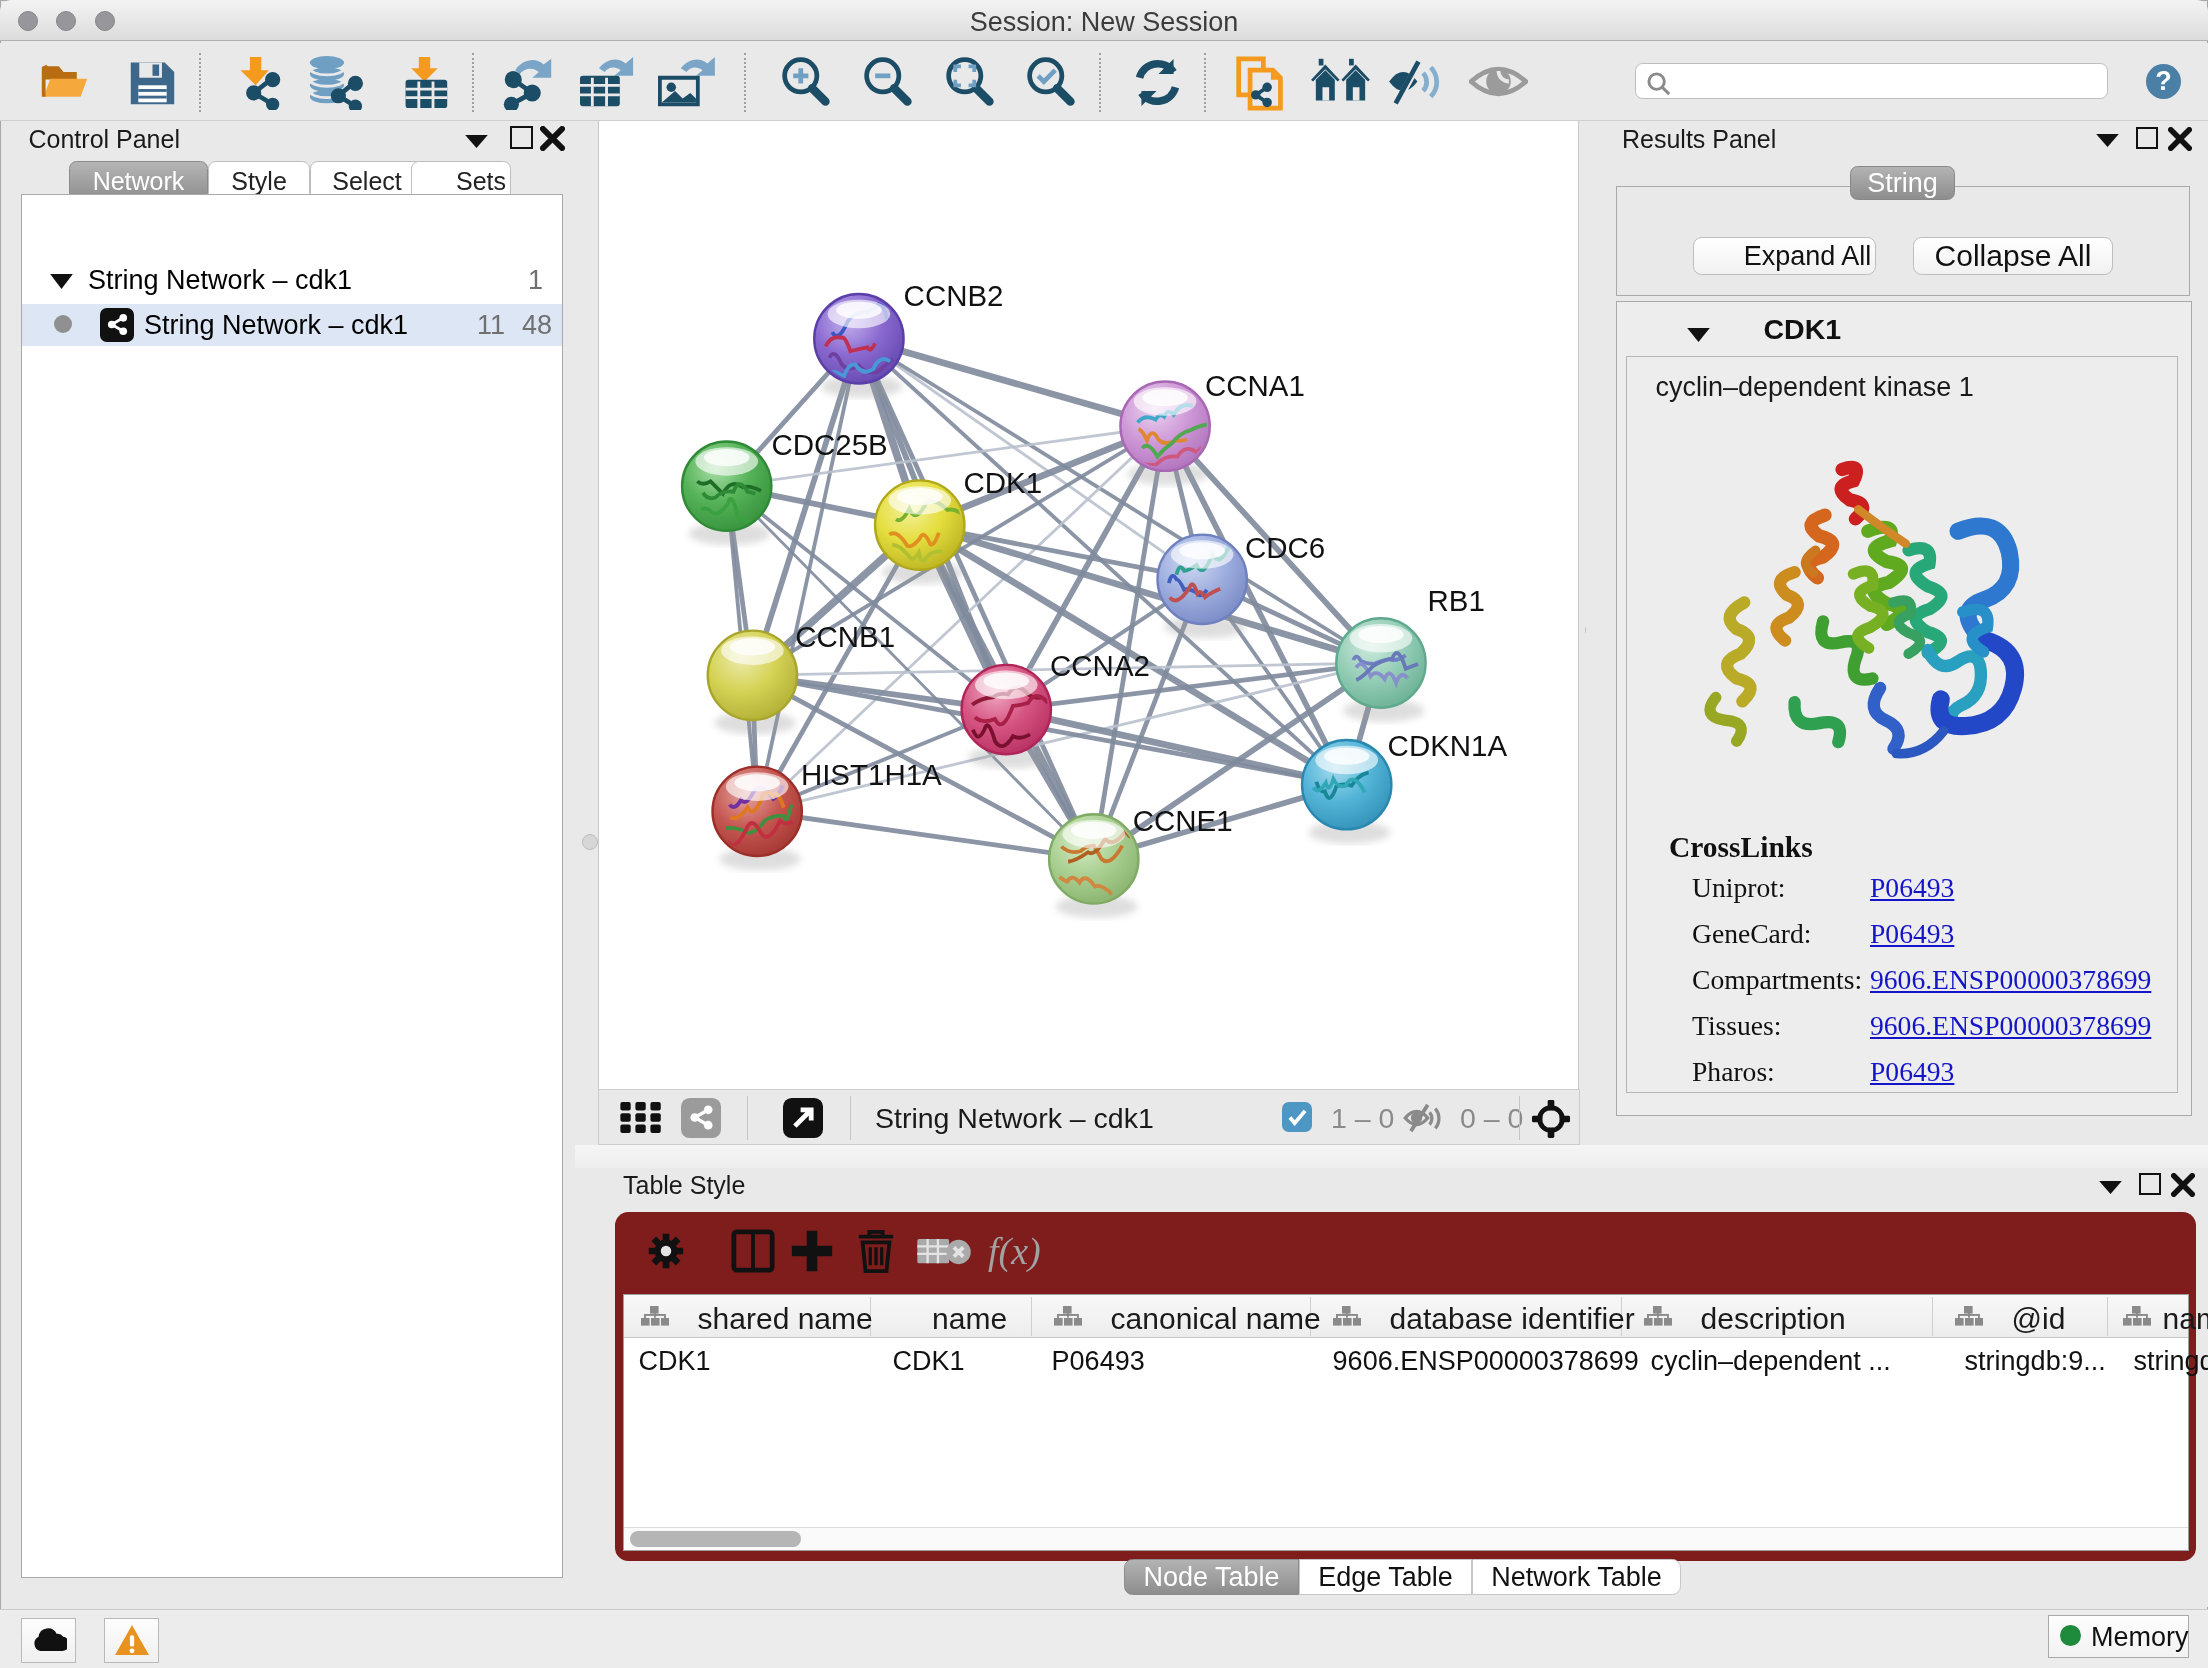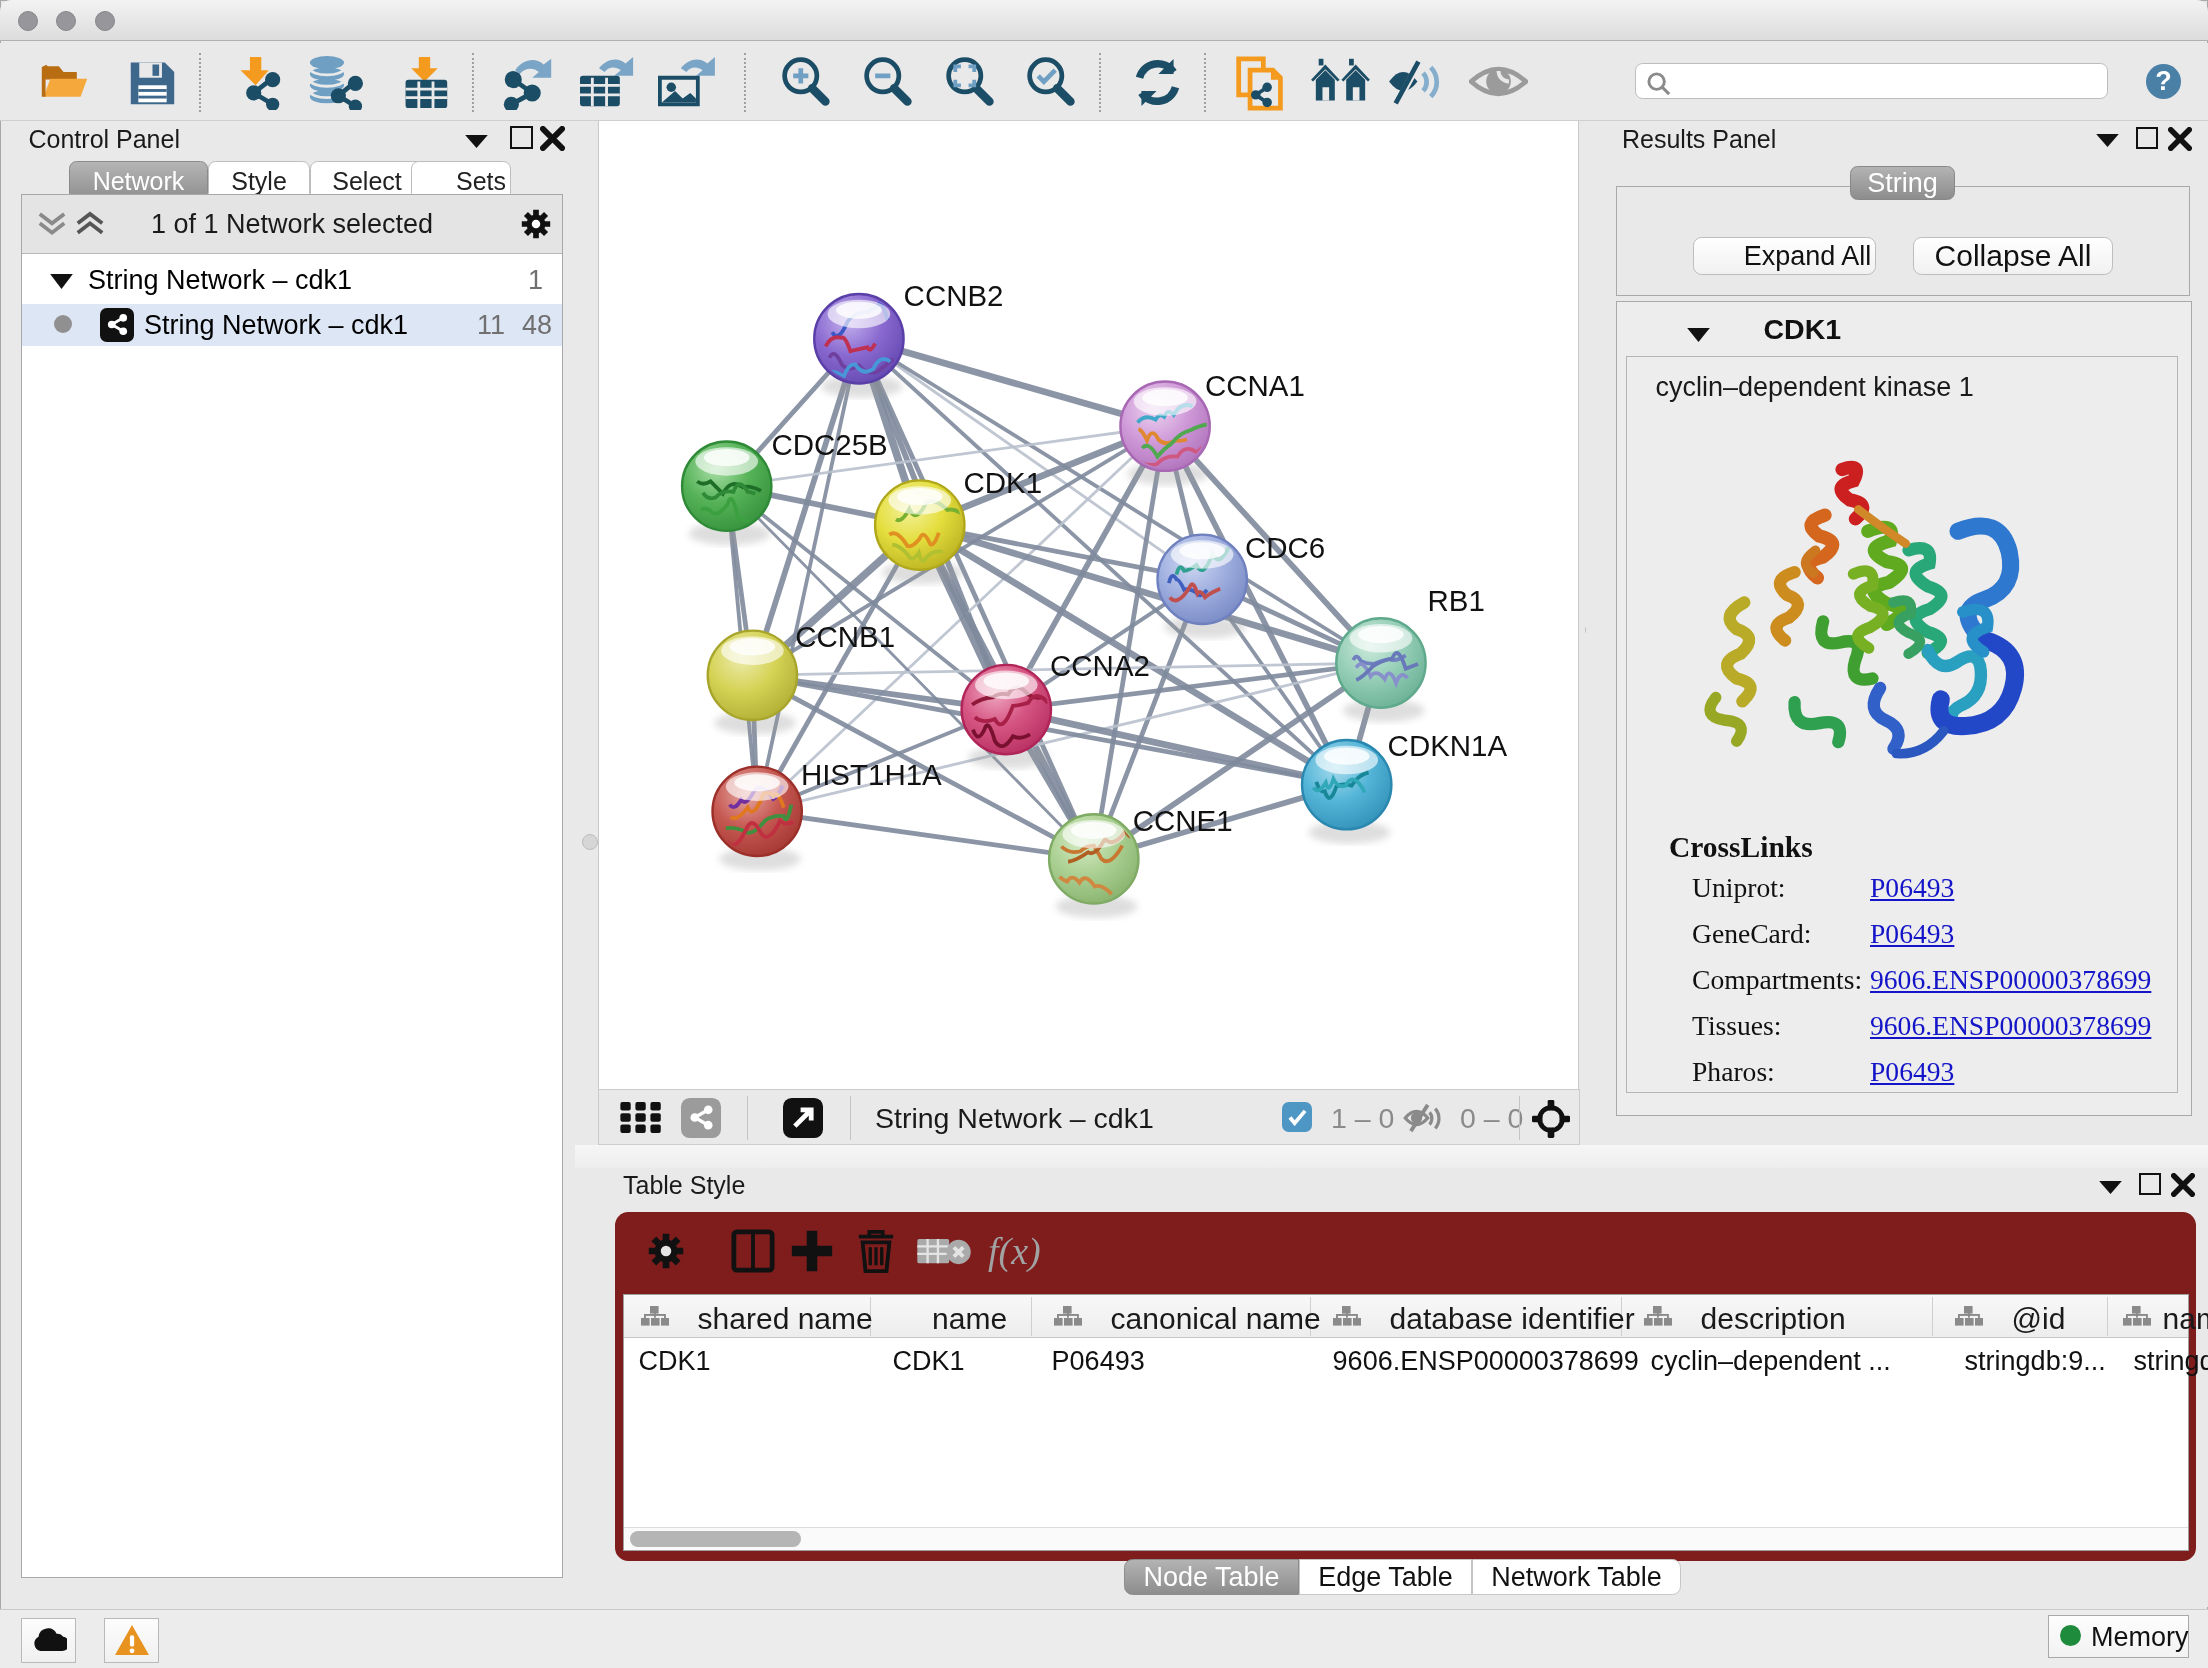--- a/index.html
+++ b/index.html
@@ -47,20 +47,21 @@
     border:1.9px solid #b9b9b9; }
   svg { display:block; }
   .lnk { color:#1414c8; text-decoration:underline; }
 </style>
 </head>
 <body>
   <div id="titlebar">
     <div class="tl" style="left:18px;"></div>
     <div class="tl" style="left:56px;"></div>
     <div class="tl" style="left:95px;"></div>
+    <div id="wtitle">Session: New Session</div>
   </div>
   <div id="toolbar">
     <svg class="ticon" style="left:38px;" width="53" height="53" viewBox="0 0 56 56">
       <path d="M6 12 h16 l5 6 h14 v8 H6 z" fill="#b96d12"></path>
       <path d="M6 44 L13 25 h39 L45 44 z" fill="#f5a93c"></path>
       <path d="M6 44 V14 l4 -2" fill="none" stroke="#b96d12" stroke-width="4"></path>
     </svg>
     <svg class="ticon" style="left:127px;" width="51" height="53" viewBox="0 0 54 56">
       <path d="M4 8 h36 l10 10 v34 H4 z" fill="#3d688c"></path>
       <rect x="13" y="8" width="24" height="16" fill="#e9e9e9"></rect>
@@ -214,44 +215,20 @@
   </svg>
   <div style="position:absolute; left:510px; top:126px; width:23px; height:23px; border:2.9px solid #111;"></div>
   <svg style="position:absolute; left:540px; top:126px;" width="25" height="25" viewBox="0 0 26 26">
     <path d="M3 3 L23 23 M23 3 L3 23" stroke="#111" stroke-width="6" stroke-linecap="round"></path>
   </svg>
   <div class="tab sel" style="left:69px; width:139px;">Network</div>
   <div class="tab" style="left:208px; width:102px;">Style</div>
   <div class="tab" style="left:310px; width:114px;">Select</div>
   <div class="tab" style="left:411px; width:100px;padding-left:40px;">Sets</div>
   <div id="ctl-box">
-    <div id="ctl-bar">
-      <svg style="position:absolute; left:14.3px; top:15px;" width="32" height="28.5" viewBox="0 0 34 30">
-        <g fill="none" stroke="#8a8a8a" stroke-width="4">
-          <path d="M4 4 l13 10 13-10"></path>
-          <path d="M4 14 l13 10 13-10"></path>
-        </g>
-      </svg>
-      <svg style="position:absolute; left:52px; top:15px;" width="32" height="28.5" viewBox="0 0 34 30">
-        <g fill="none" stroke="#555" stroke-width="4">
-          <path d="M4 14 l13 -10 13 10"></path>
-          <path d="M4 24 l13 -10 13 10"></path>
-        </g>
-      </svg>
-      <div style="position:absolute; left:0; top:14.3px; width:100%; text-align:center; font-size:27px; color:#1a1a1a;">1 of 1 Network selected</div>
-      <svg style="position:absolute; left:496px; top:11.4px;" width="36" height="36" viewBox="0 0 38 38">
-        <g fill="#111">
-          <circle cx="19" cy="19" r="10"></circle>
-        <g stroke="#111" stroke-width="6">
-            <path d="M19 4 v8 M19 26 v8 M4 19 h8 M26 19 h8 M8.4 8.4 l5.6 5.6 M24 24 l5.6 5.6 M29.6 8.4 L24 14 M14 24 l-5.6 5.6"></path>
-          </g>
-        </g>
-        <circle cx="19" cy="19" r="4.5" fill="#fff"></circle>
-      </svg>
-    </div>
     <div id="netlist">
       <div style="position:absolute; left:0; top:11.4px; width:100%; height:36px;">
         <svg style="position:absolute; left:27px; top:7.6px;" width="25" height="17" viewBox="0 0 26 18">
           <path d="M1 1 h24 L13 17 z" fill="#111"></path>
         </svg>
         <span style="position:absolute; left:66px; top:0;">String Network – cdk1</span>
         <span style="position:absolute; right:19px; top:0; color:#707070;">1</span>
       </div>
       <div style="position:absolute; left:0; top:50px; width:100%; height:42px; background:#dde6f5;">
         <span style="position:absolute; left:32px; top:11.4px; width:18px; height:18px; border-radius:50%; background:#909090;"></span>

